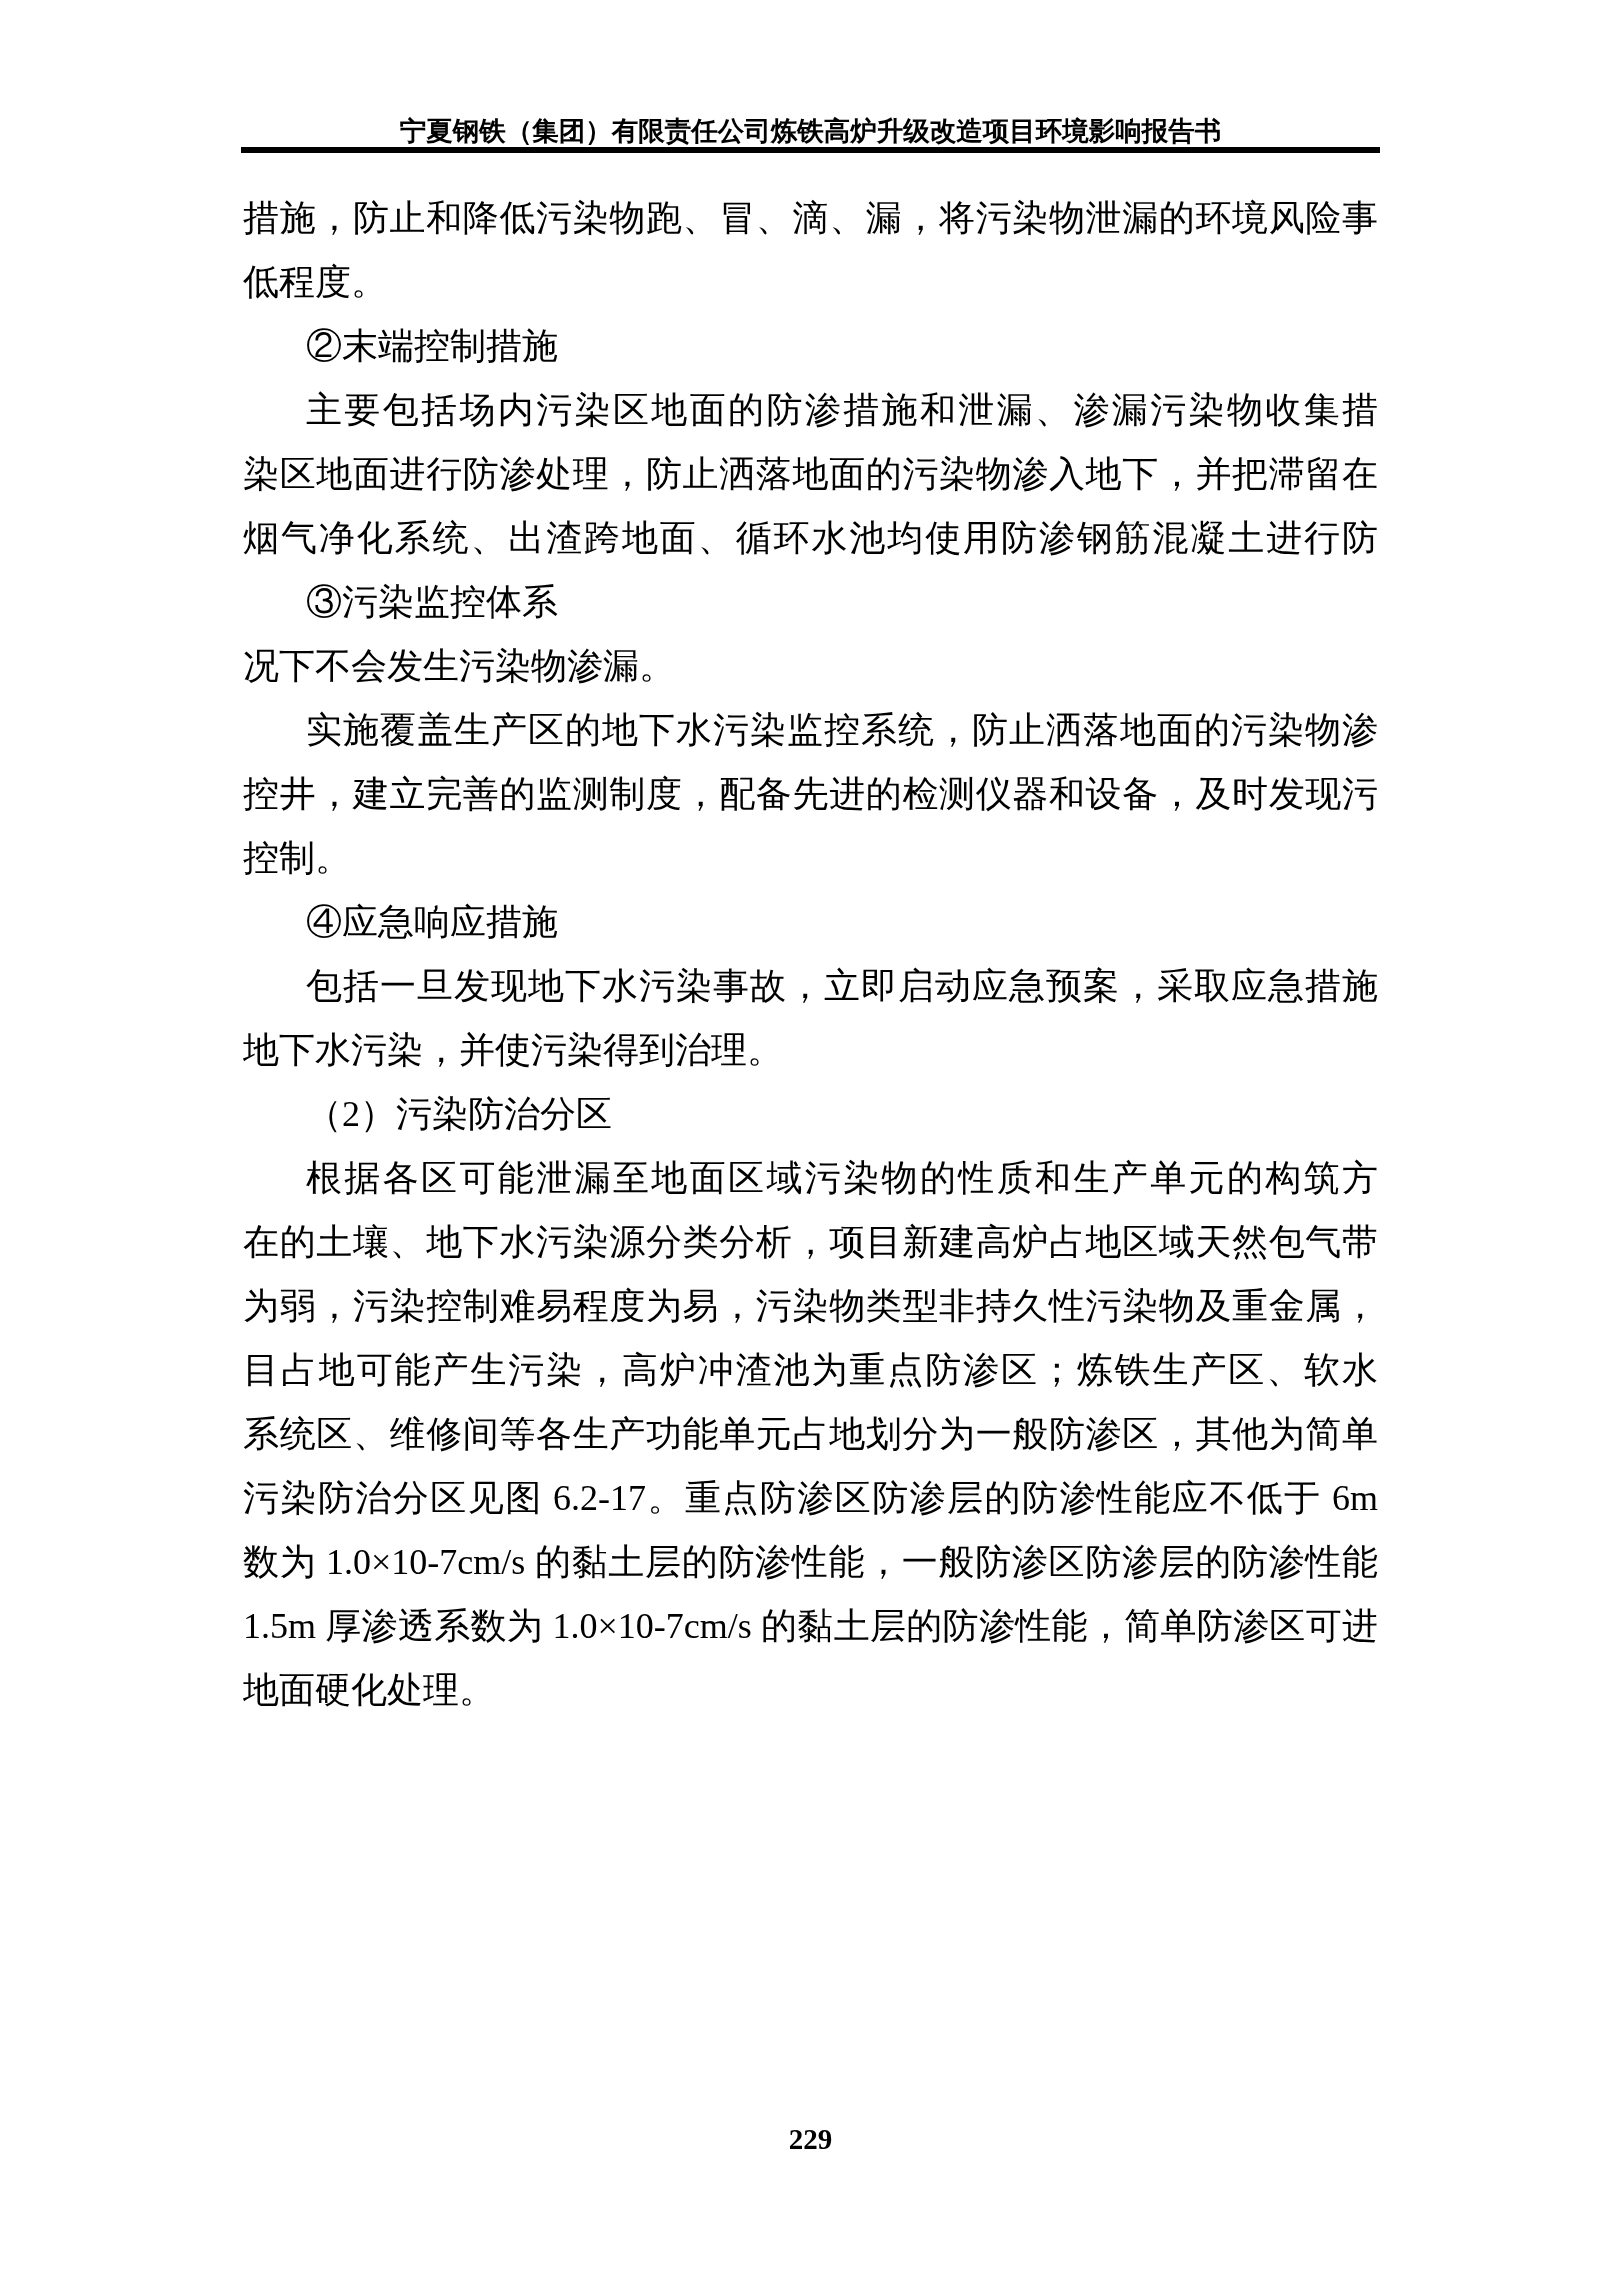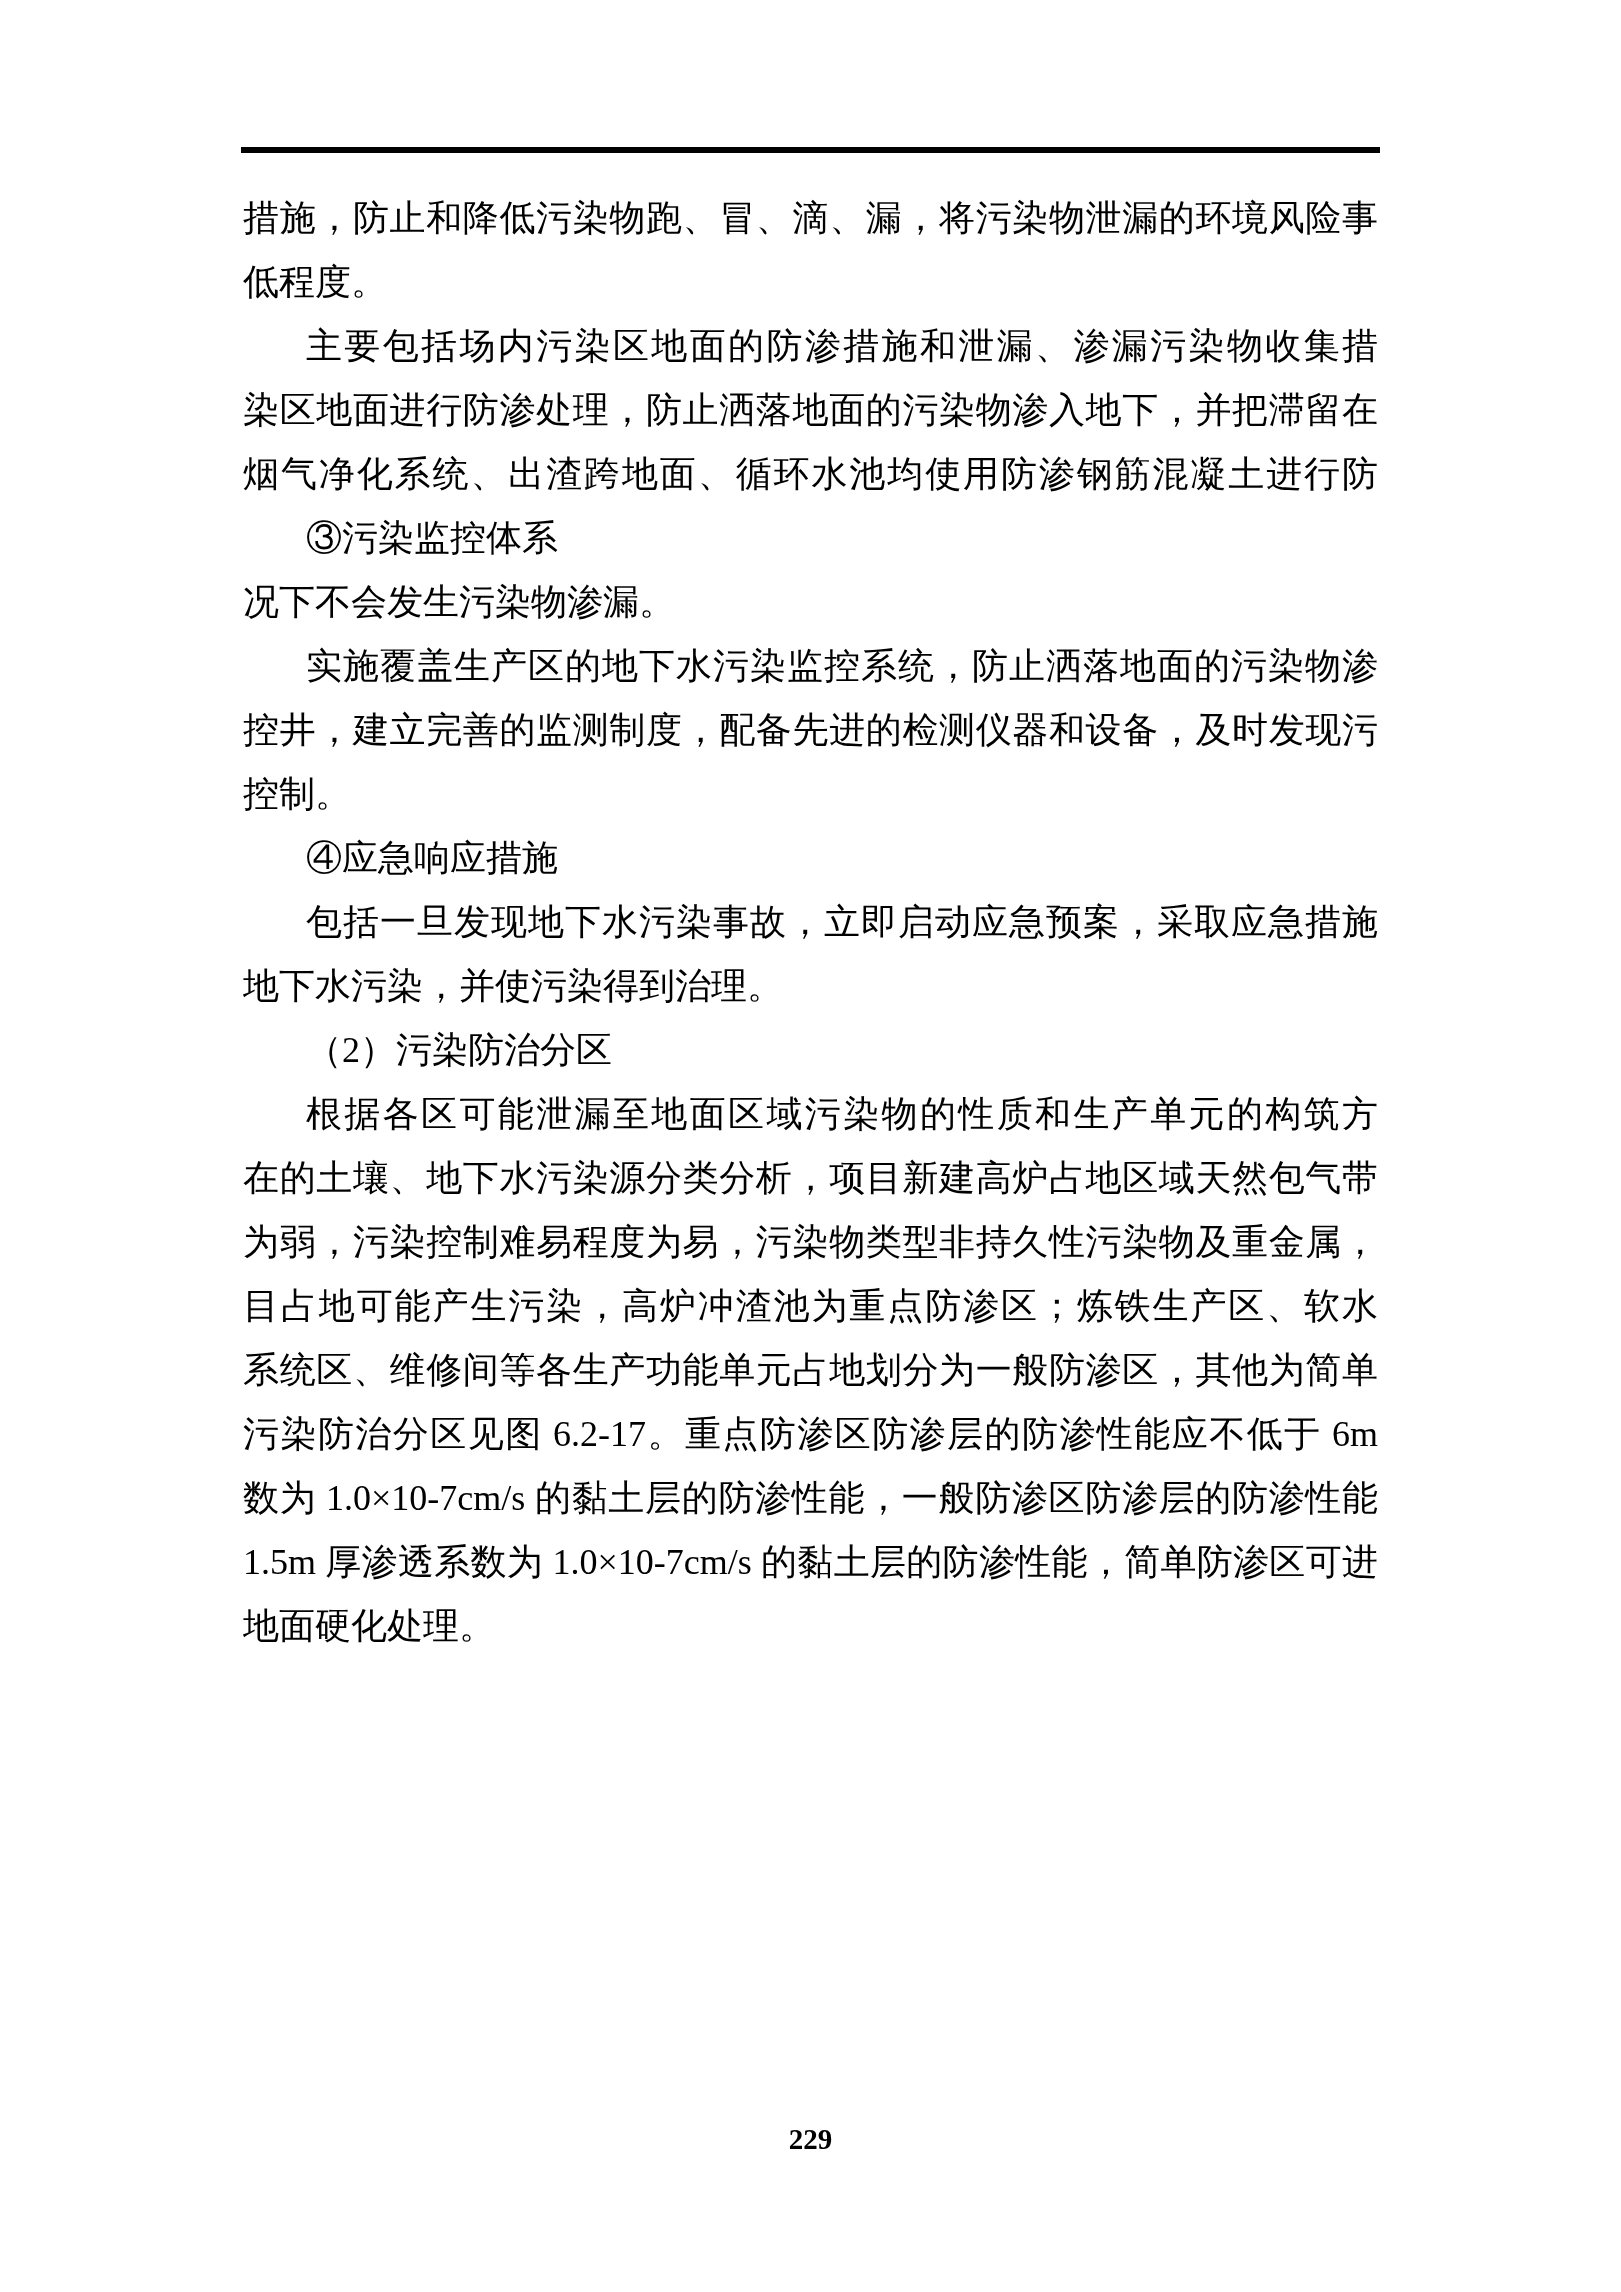--- a/index.html
+++ b/index.html
@@ -64,25 +64,27 @@
     text-align: center;
     font-size: 29px;
     font-weight: 700;
     line-height: 33px;
   }
 </style>
 </head>
 <body>
 
 <div class="page">
+  <div class="header-title">宁夏钢铁（集团）有限责任公司炼铁高炉升级改造项目环境影响报告书</div>
   <div class="header-rule"></div>
 
   <div class="body-text">
       <div class="line justify">措施，防止和降低污染物跑、冒、滴、漏，将污染物泄漏的环境风险事故降到最</div>
       <div class="line">低程度。</div>
+      <div class="line indent">②末端控制措施</div>
       <div class="line justify indent">主要包括场内污染区地面的防渗措施和泄漏、渗漏污染物收集措施，即在污</div>
       <div class="line justify">染区地面进行防渗处理，防止洒落地面的污染物渗入地下，并把滞留在地面的污</div>
       <div class="line justify">烟气净化系统、出渣跨地面、循环水池均使用防渗钢筋混凝土进行防渗，正常情</div>
       <div class="line indent">③污染监控体系</div>
       <div class="line">况下不会发生污染物渗漏。</div>
       <div class="line justify indent">实施覆盖生产区的地下水污染监控系统，防止洒落地面的污染物渗入地下</div>
       <div class="line justify">控井，建立完善的监测制度，配备先进的检测仪器和设备，及时发现污染，及时</div>
       <div class="line">控制。</div>
       <div class="line indent">④应急响应措施</div>
       <div class="line justify indent">包括一旦发现地下水污染事故，立即启动应急预案，采取应急措施控制土壤、</div>

